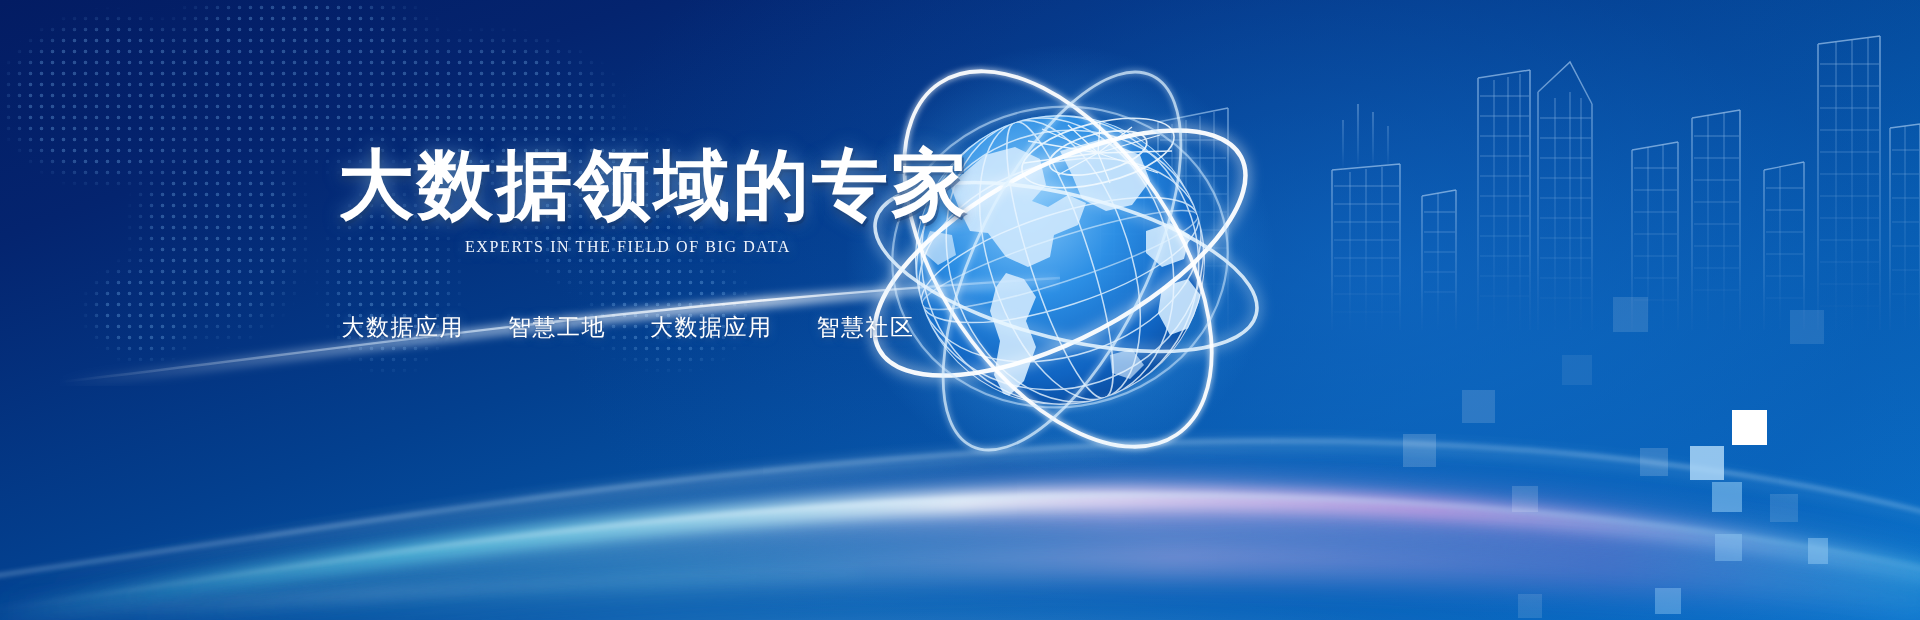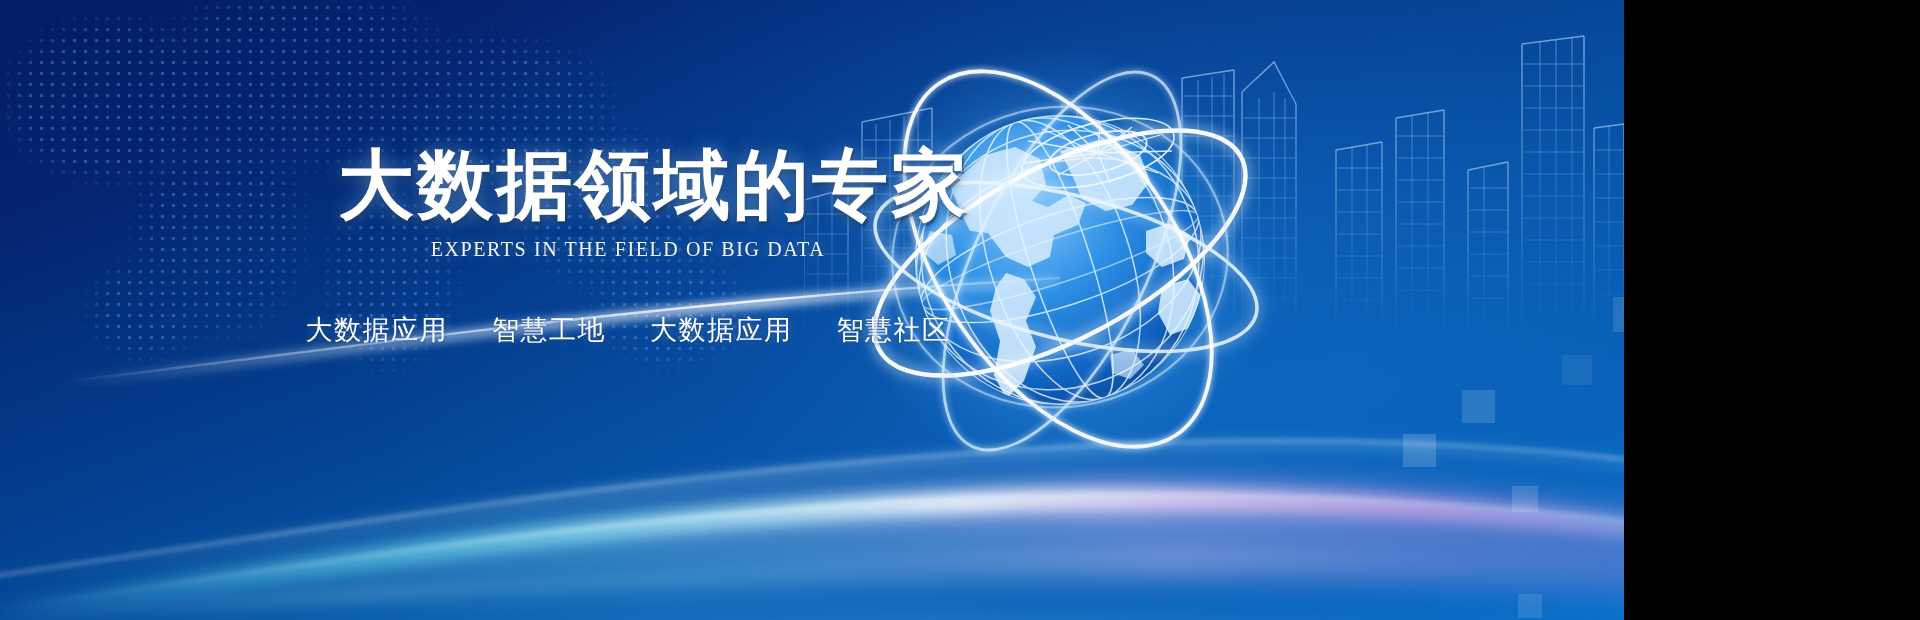--- a/index.html
+++ b/index.html
@@ -6,21 +6,21 @@
     margin: 0;
     padding: 0;
     background: #000;
   }
   body {
     font-family: "Liberation Sans", sans-serif;
   }
 
   .banner {
     position: relative;
-    width: 1624px;
+    width: 1920px;
     height: 620px;
     overflow: hidden;
     
     background:
       radial-gradient(ellipse 1100px 700px at 72% 45%, rgba(20,110,205,0.55) 0%, rgba(12,80,175,0.25) 45%, rgba(0,0,0,0) 75%),
       linear-gradient(160deg, #031c63 0%, #04246f 18%, #03408f 44%, #0761b4 70%, #0a74cd 100%);
   }
 
   
   .dotmap {
@@ -110,40 +110,40 @@
     color: #ffffff;
     margin: 0;
     text-shadow:
       0 0 18px rgba(150,205,255,0.55),
       0 3px 10px rgba(0,25,70,0.75),
       2px 3px 0 rgba(5,40,100,0.45);
     white-space: nowrap;
   }
   .subline {
     font-family: "Liberation Serif", "DejaVu Serif", serif;
-    font-size: 20px;
+    font-size: 16px;
     letter-spacing: 1.6px;
     color: #f2f7ff;
     margin: 14px 0 0 0;
     text-shadow: 0 0 12px rgba(140,195,255,0.6), 0 2px 5px rgba(0,25,70,0.6);
     white-space: nowrap;
   }
   .keywords {
     position: absolute;
     left: 338px;
     top: 312px;
     width: 580px;
     display: flex;
     justify-content: center;
     gap: 44px;
     z-index: 6;
   }
   .kw {
     font-family: "DejaVu Sans", "Liberation Sans", sans-serif;
-    font-size: 27px;
+    font-size: 23px;
     letter-spacing: 1.5px;
     color: #ffffff;
     text-shadow: 0 0 10px rgba(130,190,255,0.5), 0 1px 4px rgba(0,25,70,0.6);
     white-space: nowrap;
   }
 </style>
 </head>
 <body>
 
 <div class="banner">

